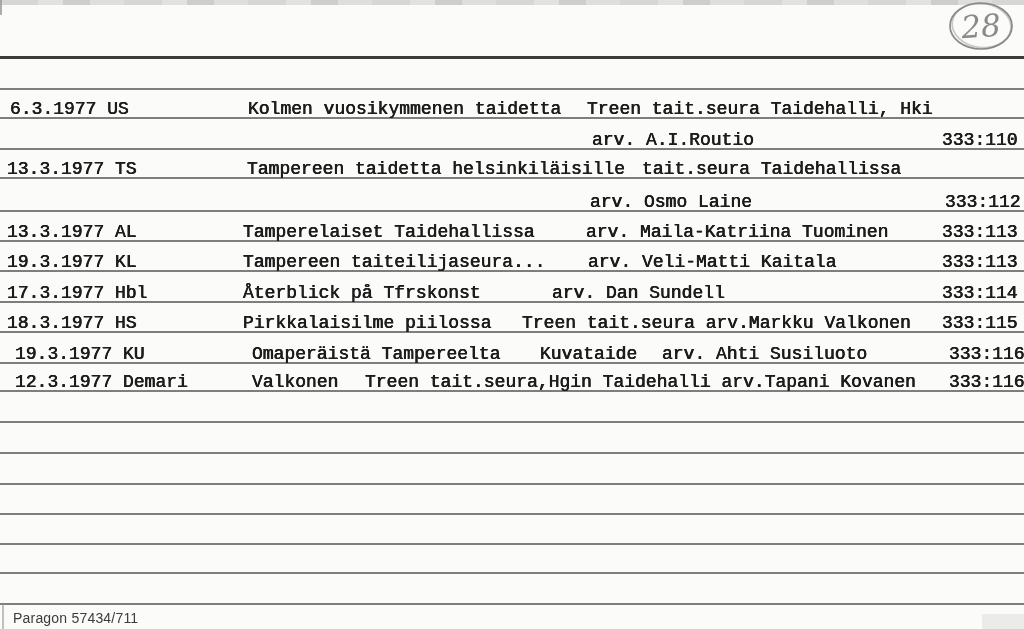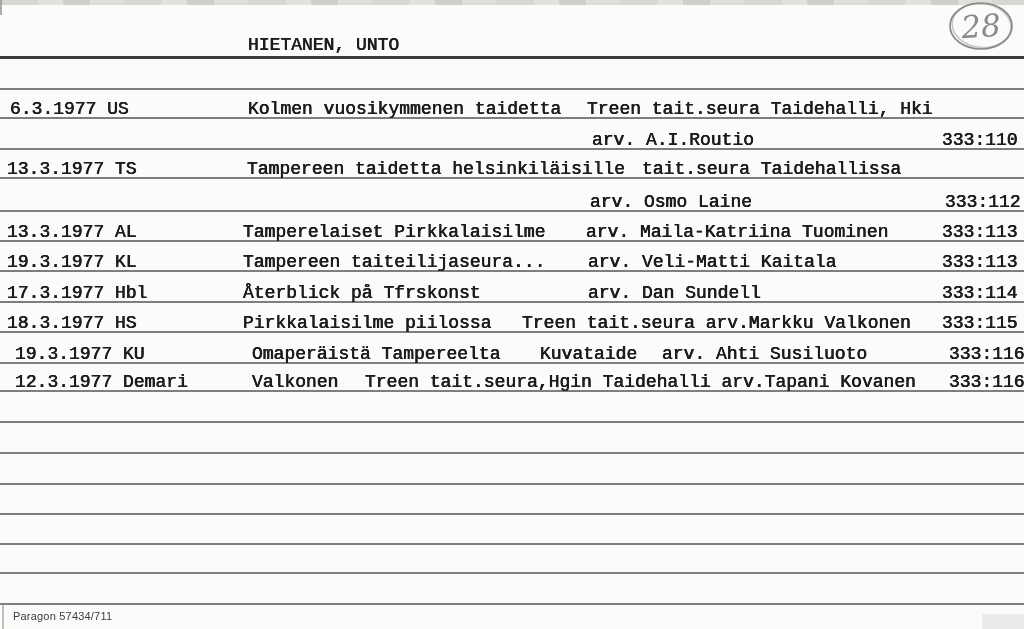--- a/index.html
+++ b/index.html
@@ -101,34 +101,33 @@
     font-style: italic;
     font-size: 31px;
     fill: var(--pencil, #8a8a8a);
   }
   
   .brand {
     position: absolute;
     left: 13px;
     top: 610px;
     font-family: "Liberation Sans", sans-serif;
-    font-size: 11px;
+    font-size: 14px;
     letter-spacing: 0.2px;
     color: var(--brand-text, #3c3c3c);
   }
 </style>
 </head>
 <body>
 
 <div class="card">
 
   <div class="scan-edge-top"></div>
   <div class="edge-tick-topleft"></div>
 
-  <h1 class="tw header">HIETANEN, UNTO</h1>
 
   <svg class="pagenum" viewBox="0 0 74 54">
     <ellipse cx="37" cy="26" rx="31" ry="23"></ellipse>
     <ellipse cx="37.5" cy="25.5" rx="29.5" ry="22" transform="rotate(7 37 26)" opacity="0.45"></ellipse>
     <text x="37" y="37" text-anchor="middle" transform="rotate(-4 37 26)">28</text>
   </svg>
 
   <div class="rule-thick" style="top: 56px;"></div>
 
   <div>
@@ -157,30 +156,30 @@
       <span class="tw" style="left: 248px; top: 100px;">Kolmen vuosikymmenen taidetta</span>
       <span class="tw" style="left: 587px; top: 100px;">Treen tait.seura Taidehalli, Hki</span>
       <span class="tw" style="left: 592px; top: 131px;">arv. A.I.Routio</span>
       <span class="tw" style="left: 942px; top: 131px;">333:110</span>
       <span class="tw" style="left: 7px; top: 160px;">13.3.1977 TS</span>
       <span class="tw" style="left: 247px; top: 160px;">Tampereen taidetta helsinkiläisille</span>
       <span class="tw" style="left: 642px; top: 160px;">tait.seura Taidehallissa</span>
       <span class="tw" style="left: 590px; top: 193px;">arv. Osmo Laine</span>
       <span class="tw" style="left: 945px; top: 193px;">333:112</span>
       <span class="tw" style="left: 7px; top: 223px;">13.3.1977 AL</span>
-      <span class="tw" style="left: 243px; top: 223px;">Tamperelaiset Pirkkalaisilme</span>
+      <span class="tw" style="left: 243px; top: 223px;">Tamperelaiset Taidehallissa</span>
       <span class="tw" style="left: 586px; top: 223px;">arv. Maila-Katriina Tuominen</span>
       <span class="tw" style="left: 942px; top: 223px;">333:113</span>
       <span class="tw" style="left: 7px; top: 253px;">19.3.1977 KL</span>
       <span class="tw" style="left: 243px; top: 253px;">Tampereen taiteilijaseura...</span>
       <span class="tw" style="left: 588px; top: 253px;">arv. Veli-Matti Kaitala</span>
       <span class="tw" style="left: 942px; top: 253px;">333:113</span>
       <span class="tw" style="left: 7px; top: 284px;">17.3.1977 Hbl</span>
       <span class="tw" style="left: 243px; top: 284px;">Återblick på Tfrskonst</span>
-      <span class="tw" style="left: 588px; top: 284px;">arv. Dan Sundell</span>
+      <span class="tw" style="left: 552px; top: 284px;">arv. Dan Sundell</span>
       <span class="tw" style="left: 942px; top: 284px;">333:114</span>
       <span class="tw" style="left: 7px; top: 314px;">18.3.1977 HS</span>
       <span class="tw" style="left: 243px; top: 314px;">Pirkkalaisilme piilossa</span>
       <span class="tw" style="left: 522px; top: 314px;">Treen tait.seura arv.Markku Valkonen</span>
       <span class="tw" style="left: 942px; top: 314px;">333:115</span>
       <span class="tw" style="left: 15px; top: 345px;">19.3.1977 KU</span>
       <span class="tw" style="left: 252px; top: 345px;">Omaperäistä Tampereelta</span>
       <span class="tw" style="left: 540px; top: 345px;">Kuvataide</span>
       <span class="tw" style="left: 662px; top: 345px; text-align: right;">arv. Ahti Susiluoto</span>
       <span class="tw" style="left: 949px; top: 345px;">333:116</span>

